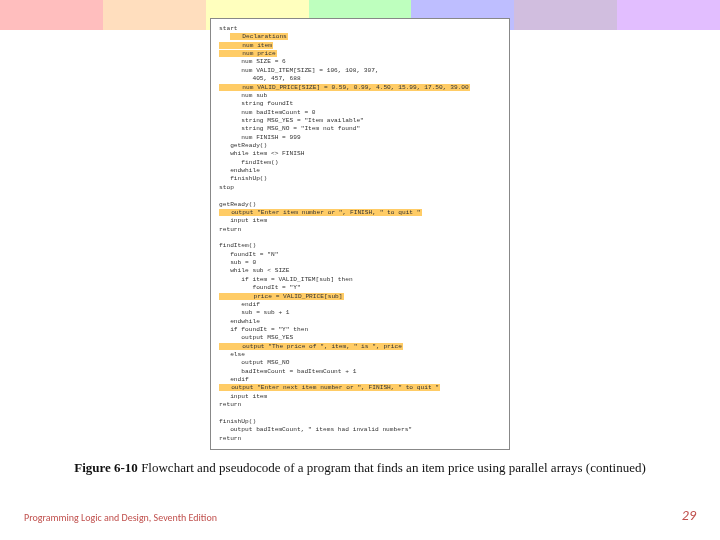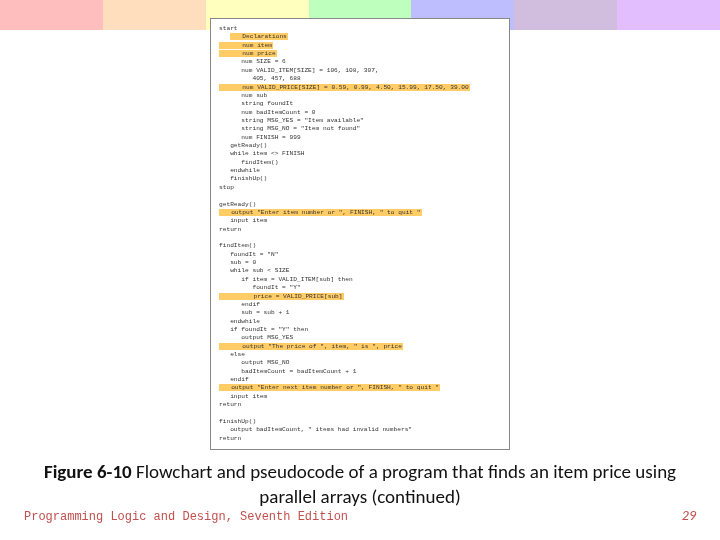--- a/index.html
+++ b/index.html
@@ -24,33 +24,33 @@
     white-space: pre;
     overflow: hidden;
   }
   .hl { background: #ffcc66; padding: 0 1px; }
   .caption {
     position: absolute;
     top: 460px;
     left: 0;
     width: 720px;
     text-align: center;
-    font-size: 19px;
+    font-size: 13px;
     color: #111;
     line-height: 1.3;
     padding: 0 40px;
+    font-family: Liberation Serif, serif;
   }
   .caption .fig-label { font-weight: 700; }
   .footer-left {
     position: absolute;
     bottom: 16px;
     left: 24px;
-    font-size: 12px;
+    font-size: 10px;
     color: #c0504d;
-    font-family: Liberation Mono, monospace;
   }
   .footer-right {
     position: absolute;
     bottom: 16px;
     right: 24px;
     font-size: 14px;
     color: #c0504d;
     font-style: italic;
   }
 </style>

